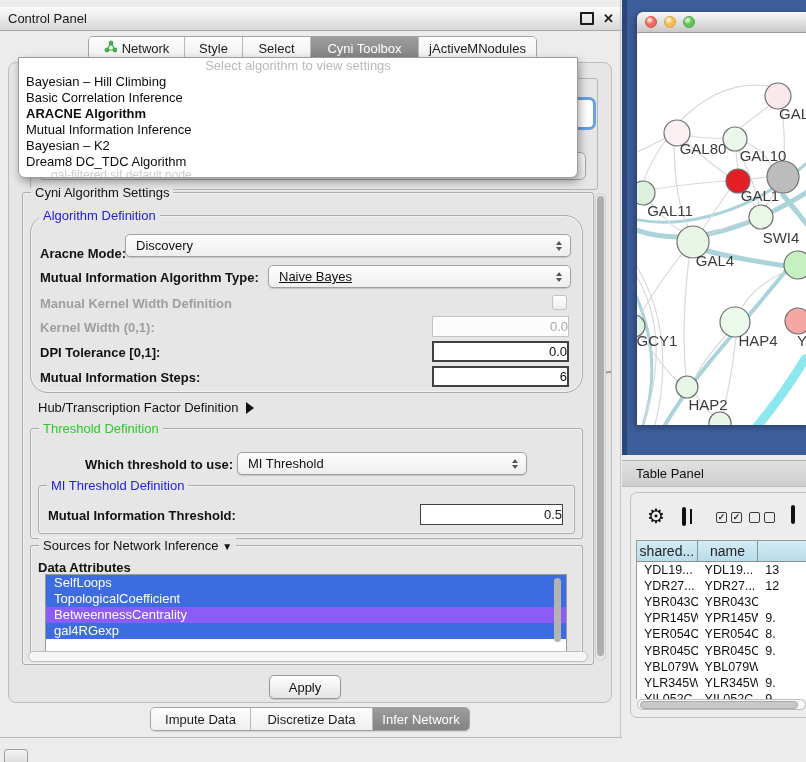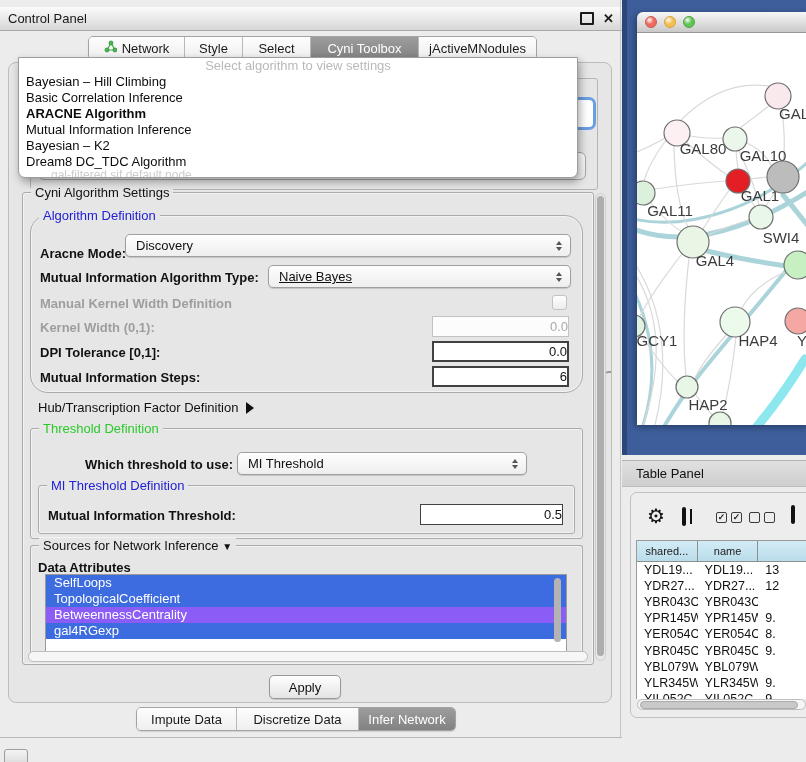--- a/index.html
+++ b/index.html
@@ -83,21 +83,21 @@
   .col-icon{width:15px;height:15px;border:2px solid #111;border-radius:3px;position:relative}
   .col-icon:before{content:"";position:absolute;left:6px;top:0;width:2px;height:15px;background:#111}
   .cpair{display:flex;gap:4px}
   .cpair .bx{width:9px;height:9px;border:1.5px solid #3a3a3a;border-radius:2px;font-size:9px;line-height:9px;
        text-align:center;color:#222;font-weight:bold}
   .doc-icon{width:14px;height:18px;border:2px solid #111;border-radius:2px;background:#fff}
   .table{left:636px;top:540px;width:170px;height:158px;background:#fff;border-left:1px solid #9a9a9a;
        border-top:1px solid #9a9a9a;overflow:hidden;z-index:2}
   .thead{display:flex;height:21px}
   .th{background:linear-gradient(#d3ecf6,#b9dcea);border-right:1px solid #8f8f8f;border-bottom:1px solid #8f8f8f;
-      display:flex;align-items:center;justify-content:center;font-size:11px;color:#222;box-sizing:border-box}
+      display:flex;align-items:center;justify-content:center;font-size:14px;color:#222;box-sizing:border-box}
   .trow{display:flex;height:16.1px;align-items:center}
   .td{padding-left:7px;font-size:12.5px;white-space:nowrap;overflow:hidden;box-sizing:border-box}
   .hthumb{position:absolute;background:#c9c9c9;border:1px solid #ababab;border-radius:4px}
   .divider-handle{left:600px;top:371px;width:9px;height:9px;border-top:2px solid #9a9a9a;border-left:2px solid #9a9a9a;
        border-top-left-radius:9px;z-index:1}
   .corner-btn{left:4px;top:749px;width:22px;height:14px;border:1px solid #9e9e9e;border-radius:3px;
        background:linear-gradient(#f4f4f4,#dcdcdc)}
   .hline{background:#b9b9b9}
 </style>
 </head>
@@ -221,21 +221,21 @@
       <div class="attr-item sel" style="background: rgb(61, 107, 224);">gal4RGexp</div>
     </div>
 </div>
 <div class="abs vscroll" style="left:553px;top:576px;width:9px;height:72px;z-index:5;background:transparent;border:none">
   <div class="vthumb" style="left:1px;top:2px;width:7px;height:64px;background:#b3b3b3"></div>
 </div>
 <div class="hscroll" style="left:28px;top:651px;width:560px;height:11px;"></div>
 
 <div class="btn" style="left:269px;top:675px;width:70px;height:22px;">Apply</div>
 
-<div class="abs seg" id="bottom-tabs" style="left:136px;top:707px;">
+<div class="abs seg" id="bottom-tabs" style="left:150px;top:707px;">
     <div class="seg-item" style="width: 100px;">
       <span>Impute Data</span>
     </div>
     <div class="seg-item" style="width: 122px;">
       <span>Discretize Data</span>
     </div>
     <div class="seg-item selected" style="width: 96px;">
       <span>Infer Network</span>
     </div>
   </div>

